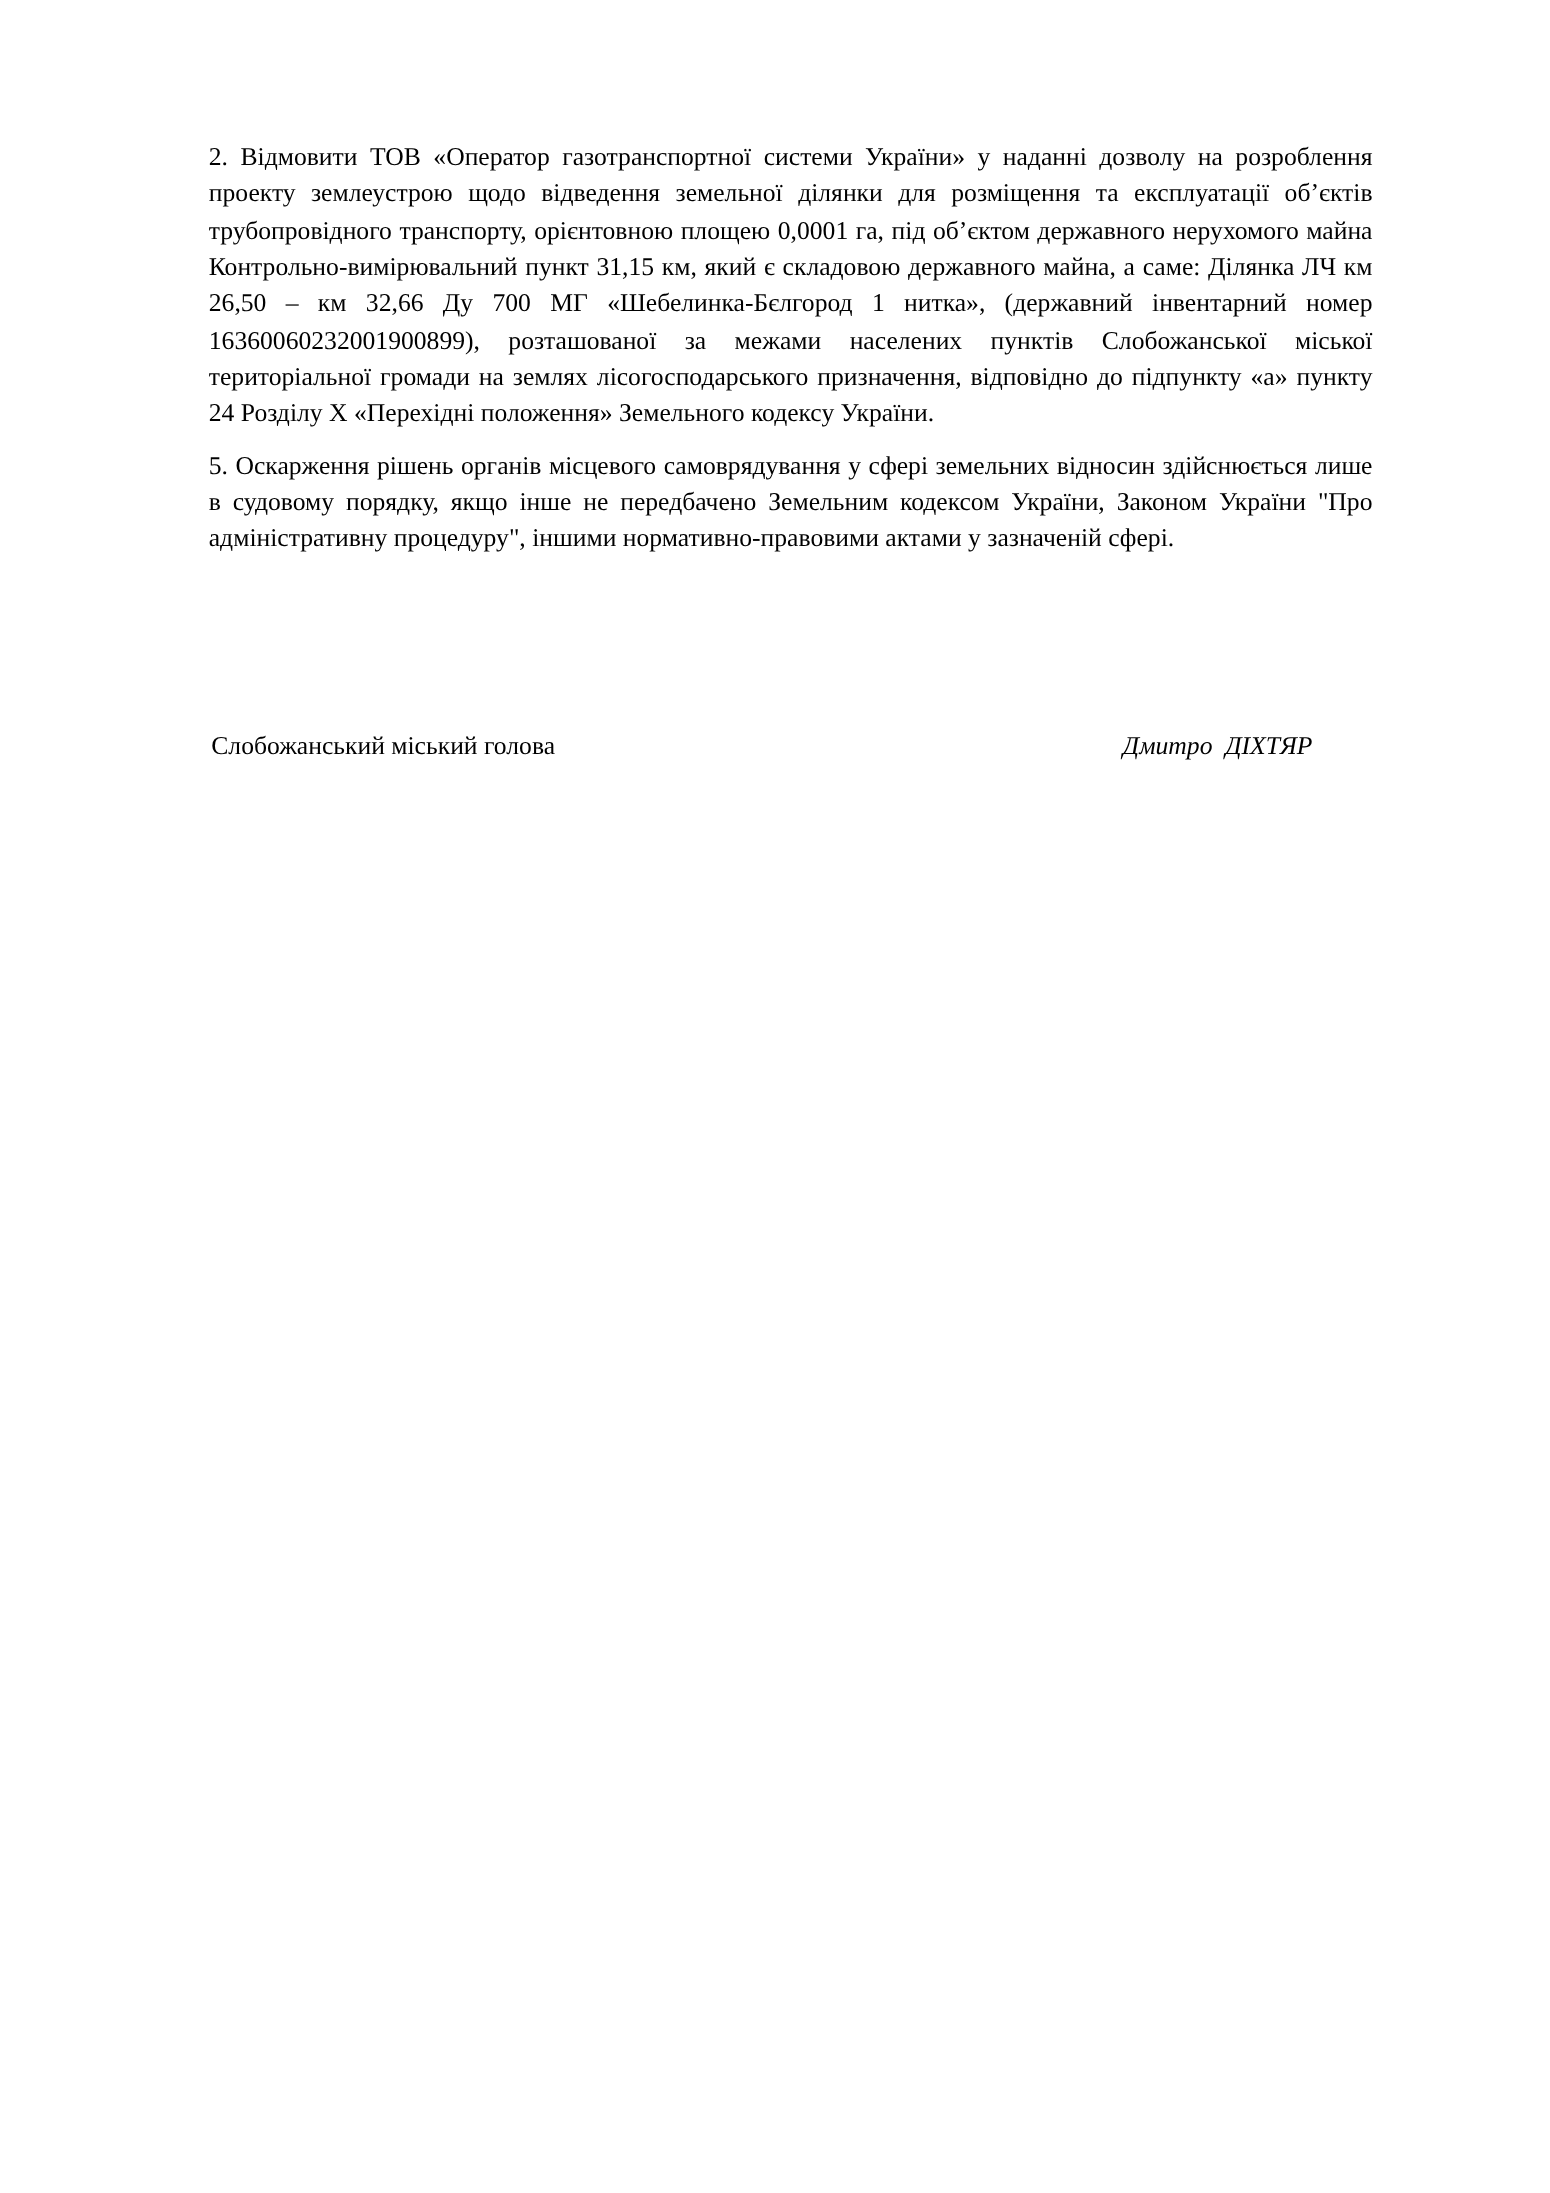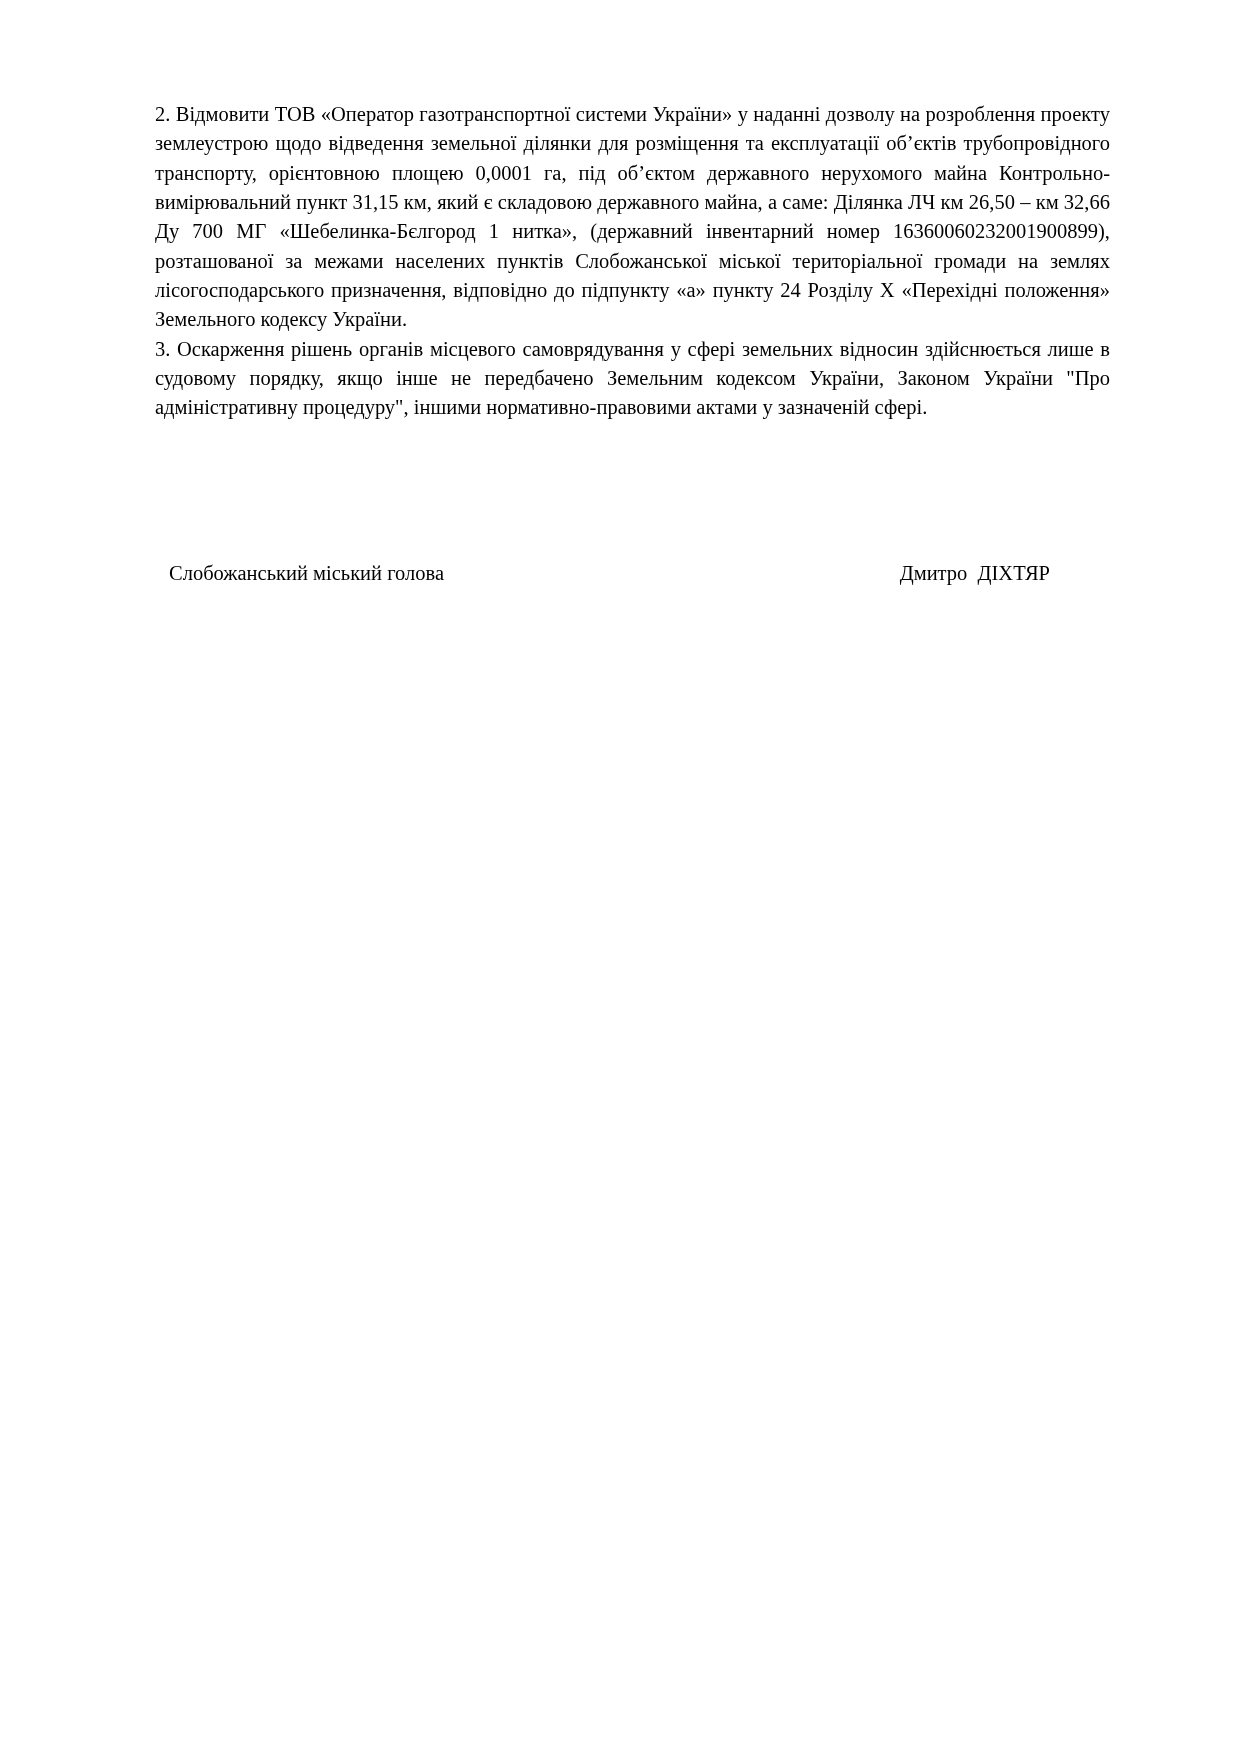--- a/index.html
+++ b/index.html
@@ -22,50 +22,51 @@
     padding: 100px 130px 0 155px;
     position: relative;
   }
   .body-text {
     font-size: 20.5px;
     line-height: 1.43;
     text-align: justify;
     text-justify: inter-word;
   }
   .para {
-    margin: 0;
+    margin: 12px;
     text-indent: 0;
     text-align: justify;
   }
   .signature-block {
     margin-top: 140px;
     display: flex;
     flex-direction: row;
     align-items: baseline;
     justify-content: space-between;
     font-size: 20.5px;
     padding-left: 14px;
     padding-right: 60px;
     gap: 30px;
   }
   .sig-title {
     white-space: nowrap;
   }
   .sig-name {
     white-space: pre;
+    font-style: italic;
   }
 </style>
 </head>
 <body>
 
 <div class="page">
 
   <div class="body-text">
     <p class="para">2. Відмовити ТОВ «Оператор газотранспортної системи України»  у наданні дозволу на розроблення проекту землеустрою щодо відведення земельної ділянки для розміщення та експлуатації об’єктів трубопровідного транспорту, орієнтовною площею 0,0001 га, під об’єктом державного нерухомого майна Контрольно-вимірювальний пункт 31,15 км, який є складовою державного майна, а саме: Ділянка ЛЧ км 26,50 – км 32,66 Ду 700 МГ «Шебелинка-Бєлгород 1 нитка», (державний інвентарний номер 16360060232001900899), розташованої за межами населених пунктів Слобожанської міської територіальної громади на землях лісогосподарського призначення, відповідно до підпункту «а» пункту 24 Розділу X «Перехідні положення» Земельного кодексу України.</p>
-    <p class="para">3. Оскарження рішень органів місцевого самоврядування   у сфері земельних відносин здійснюється лише в судовому порядку, якщо інше не передбачено Земельним кодексом України, Законом  України "Про адміністративну процедуру",  іншими  нормативно-правовими актами у зазначеній сфері.</p>
+    <p class="para">5. Оскарження рішень органів місцевого самоврядування   у сфері земельних відносин здійснюється лише в судовому порядку, якщо інше не передбачено Земельним кодексом України, Законом  України "Про адміністративну процедуру",  іншими  нормативно-правовими актами у зазначеній сфері.</p>
   </div>
 
   <div class="signature-block">
     <span class="sig-title">Слобожанський міський голова</span>
     <span class="sig-name">Дмитро  ДІХТЯР</span>
   </div>
 
 </div>
 
 </body></html>

